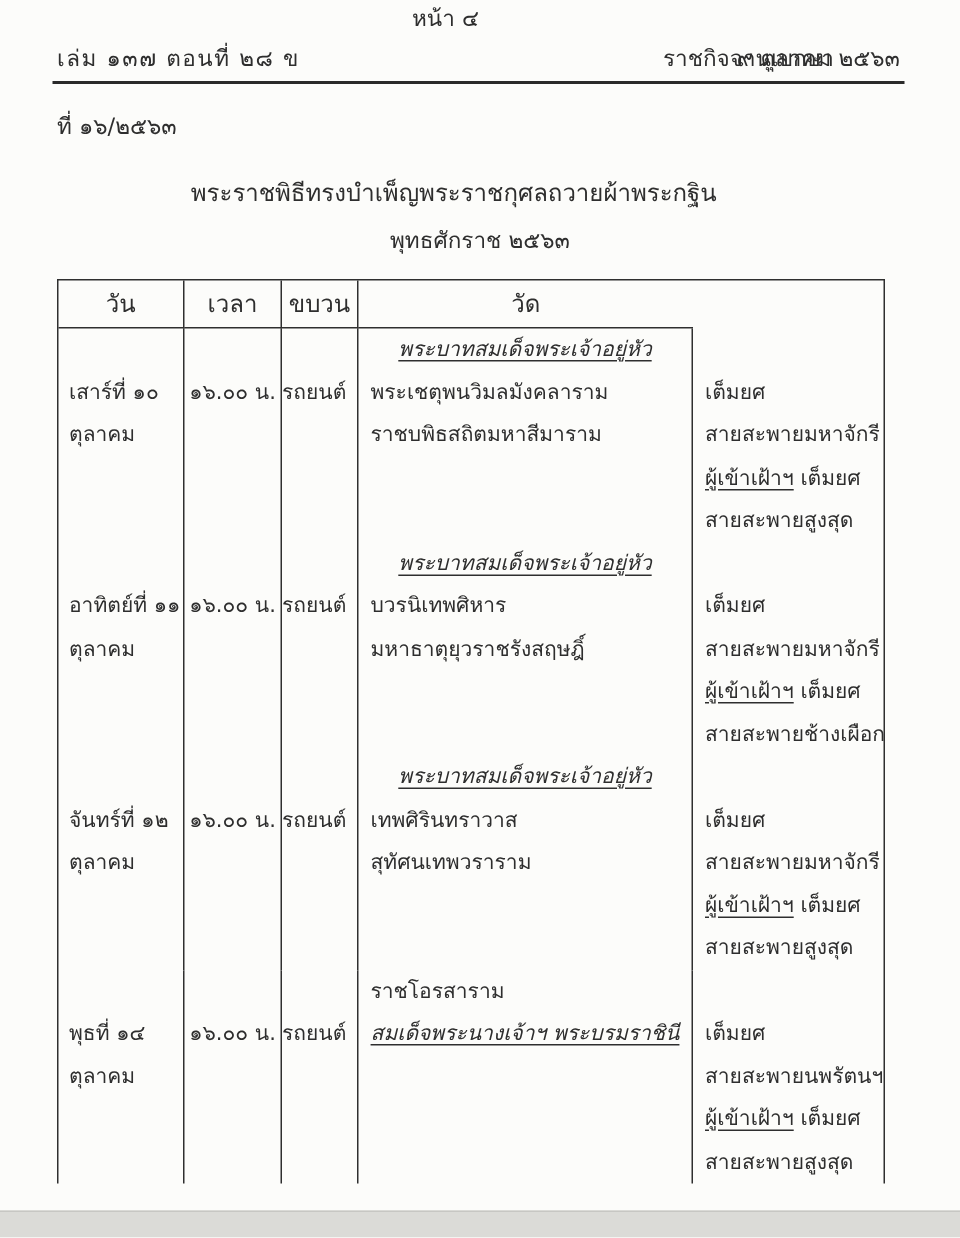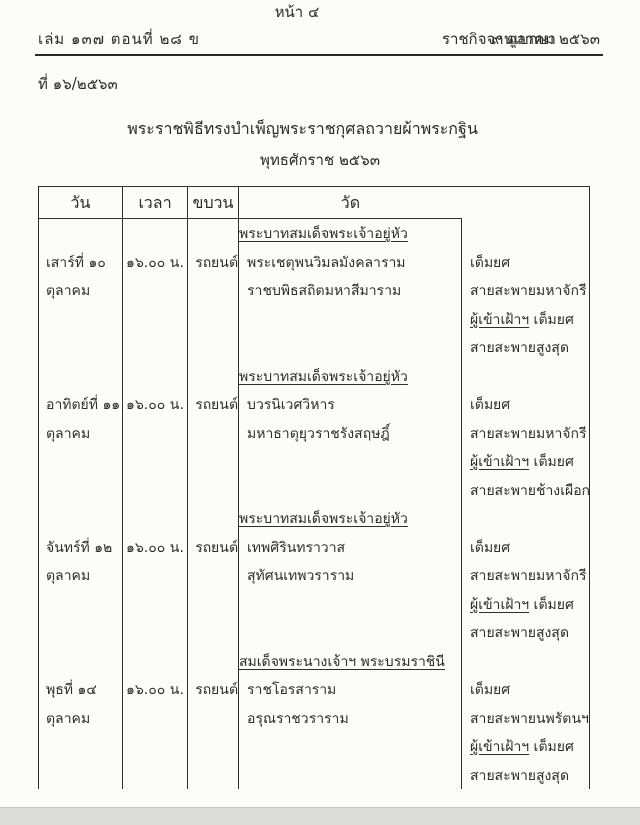--- a/index.html
+++ b/index.html
@@ -61,24 +61,24 @@
   .grp .cell:last-child { border-right: none; }
   .ln {
     height: 28.5px;
     line-height: 28.5px;
     font-size: 14px;
     white-space: nowrap;
     overflow: visible;
   }
   .c-day  .ln { padding-left: 7px; }
   .c-time .ln { text-align: center; }
-  .c-proc .ln { text-align: right; }
+  .c-proc .ln { text-align: left; }
   .c-wat  .ln { padding-left: 8px; }
   .c-att  .ln { padding-left: 8px; }
-  .royal-ln { text-align: left; padding-left: 0 !important; }
+  .royal-ln { text-align: center; padding-left: 0 !important; font-style: italic; }
   .u { text-decoration: underline; text-underline-offset: 3px; }
 
   
   .bottom-band {
     position: absolute;
     left: 0; top: 807px;
     width: 640px; height: 18px;
     background: #dbdbd7;
     border-top: 1px solid #c7c7c3;
   }
@@ -146,21 +146,21 @@
       <div class="cell c-time">
         <div class="ln"></div>
         <div class="ln">๑๖.๐๐ น.</div>
       </div>
       <div class="cell c-proc">
         <div class="ln"></div>
         <div class="ln">รถยนต์</div>
       </div>
       <div class="cell c-wat">
         <div class="ln royal-ln"><span class="u">พระบาทสมเด็จพระเจ้าอยู่หัว</span></div>
-        <div class="ln">บวรนิเวศวิหาร</div>
+        <div class="ln">บวรนิเทพศิหาร</div>
         <div class="ln">มหาธาตุยุวราชรังสฤษฎิ์</div>
       </div>
       <div class="cell c-att">
         <div class="ln"></div>
         <div class="ln">เต็มยศ</div>
         <div class="ln">สายสะพายมหาจักรี</div>
         <div class="ln"><span class="u">ผู้เข้าเฝ้าฯ</span> <span>เต็มยศ</span></div>
         <div class="ln">สายสะพายช้างเผือก</div>
       </div>
     </div>
@@ -201,23 +201,22 @@
       </div>
       <div class="cell c-time">
         <div class="ln"></div>
         <div class="ln">๑๖.๐๐ น.</div>
       </div>
       <div class="cell c-proc">
         <div class="ln"></div>
         <div class="ln">รถยนต์</div>
       </div>
       <div class="cell c-wat">
+        <div class="ln">ราชโอรสาราม</div>
         <div class="ln royal-ln"><span class="u">สมเด็จพระนางเจ้าฯ  พระบรมราชินี</span></div>
-        <div class="ln">ราชโอรสาราม</div>
-        <div class="ln">อรุณราชวราราม</div>
       </div>
       <div class="cell c-att">
         <div class="ln"></div>
         <div class="ln">เต็มยศ</div>
         <div class="ln">สายสะพายนพรัตนฯ</div>
         <div class="ln"><span class="u">ผู้เข้าเฝ้าฯ</span> <span>เต็มยศ</span></div>
         <div class="ln">สายสะพายสูงสุด</div>
       </div>
     </div>
 

